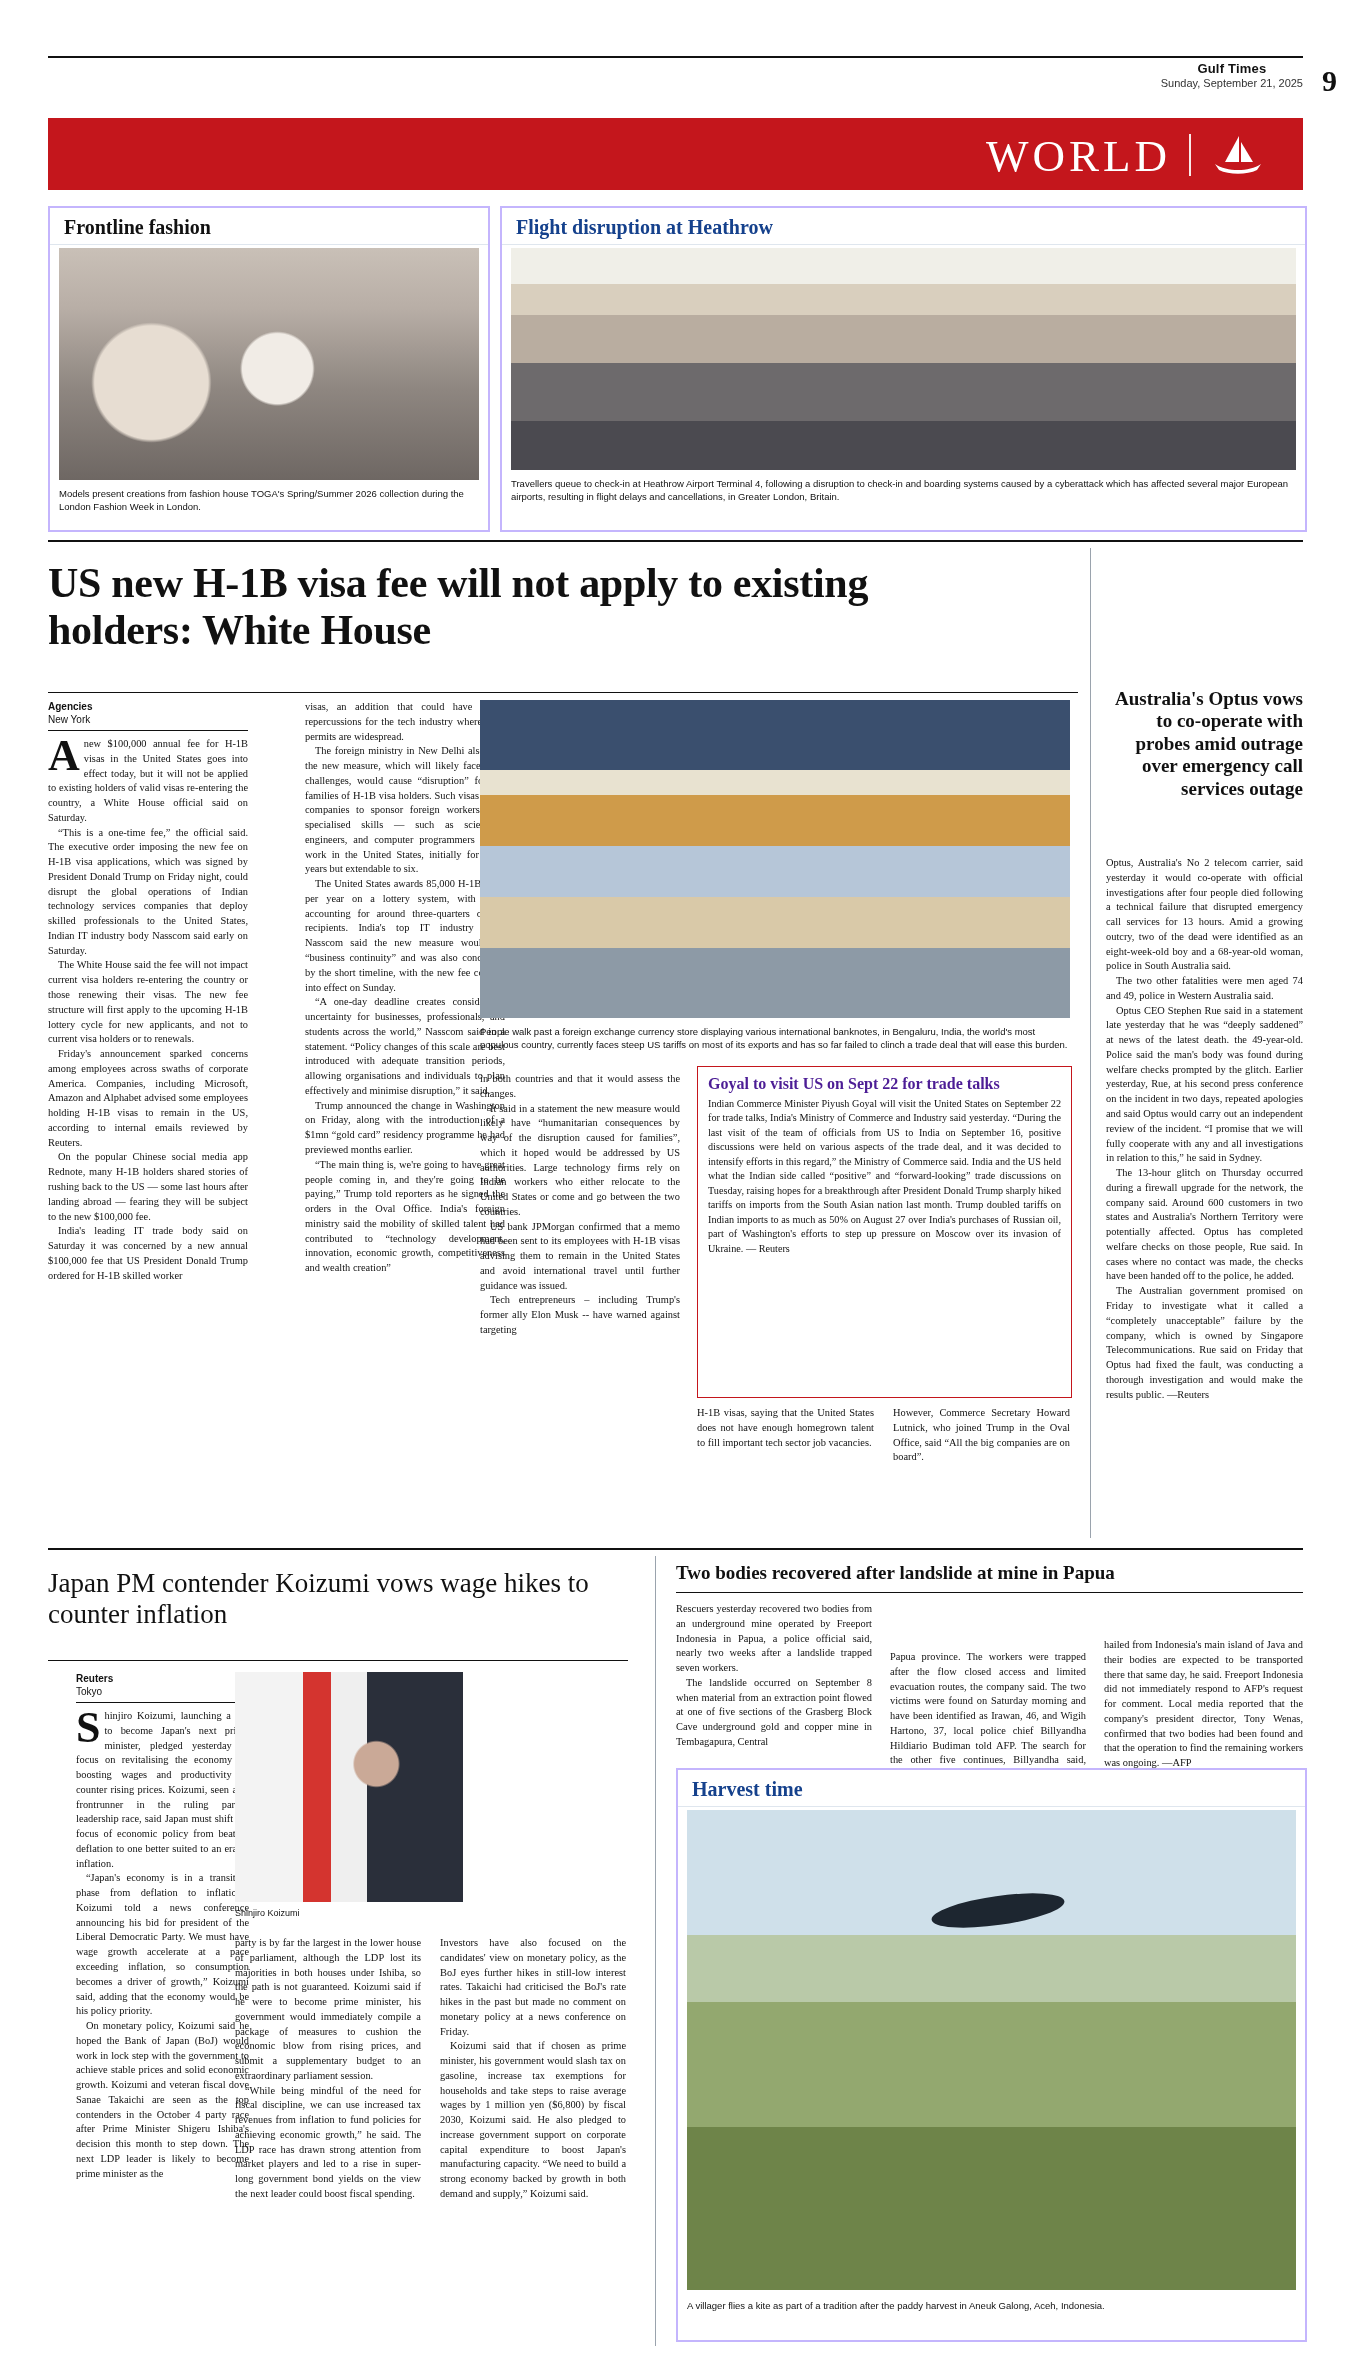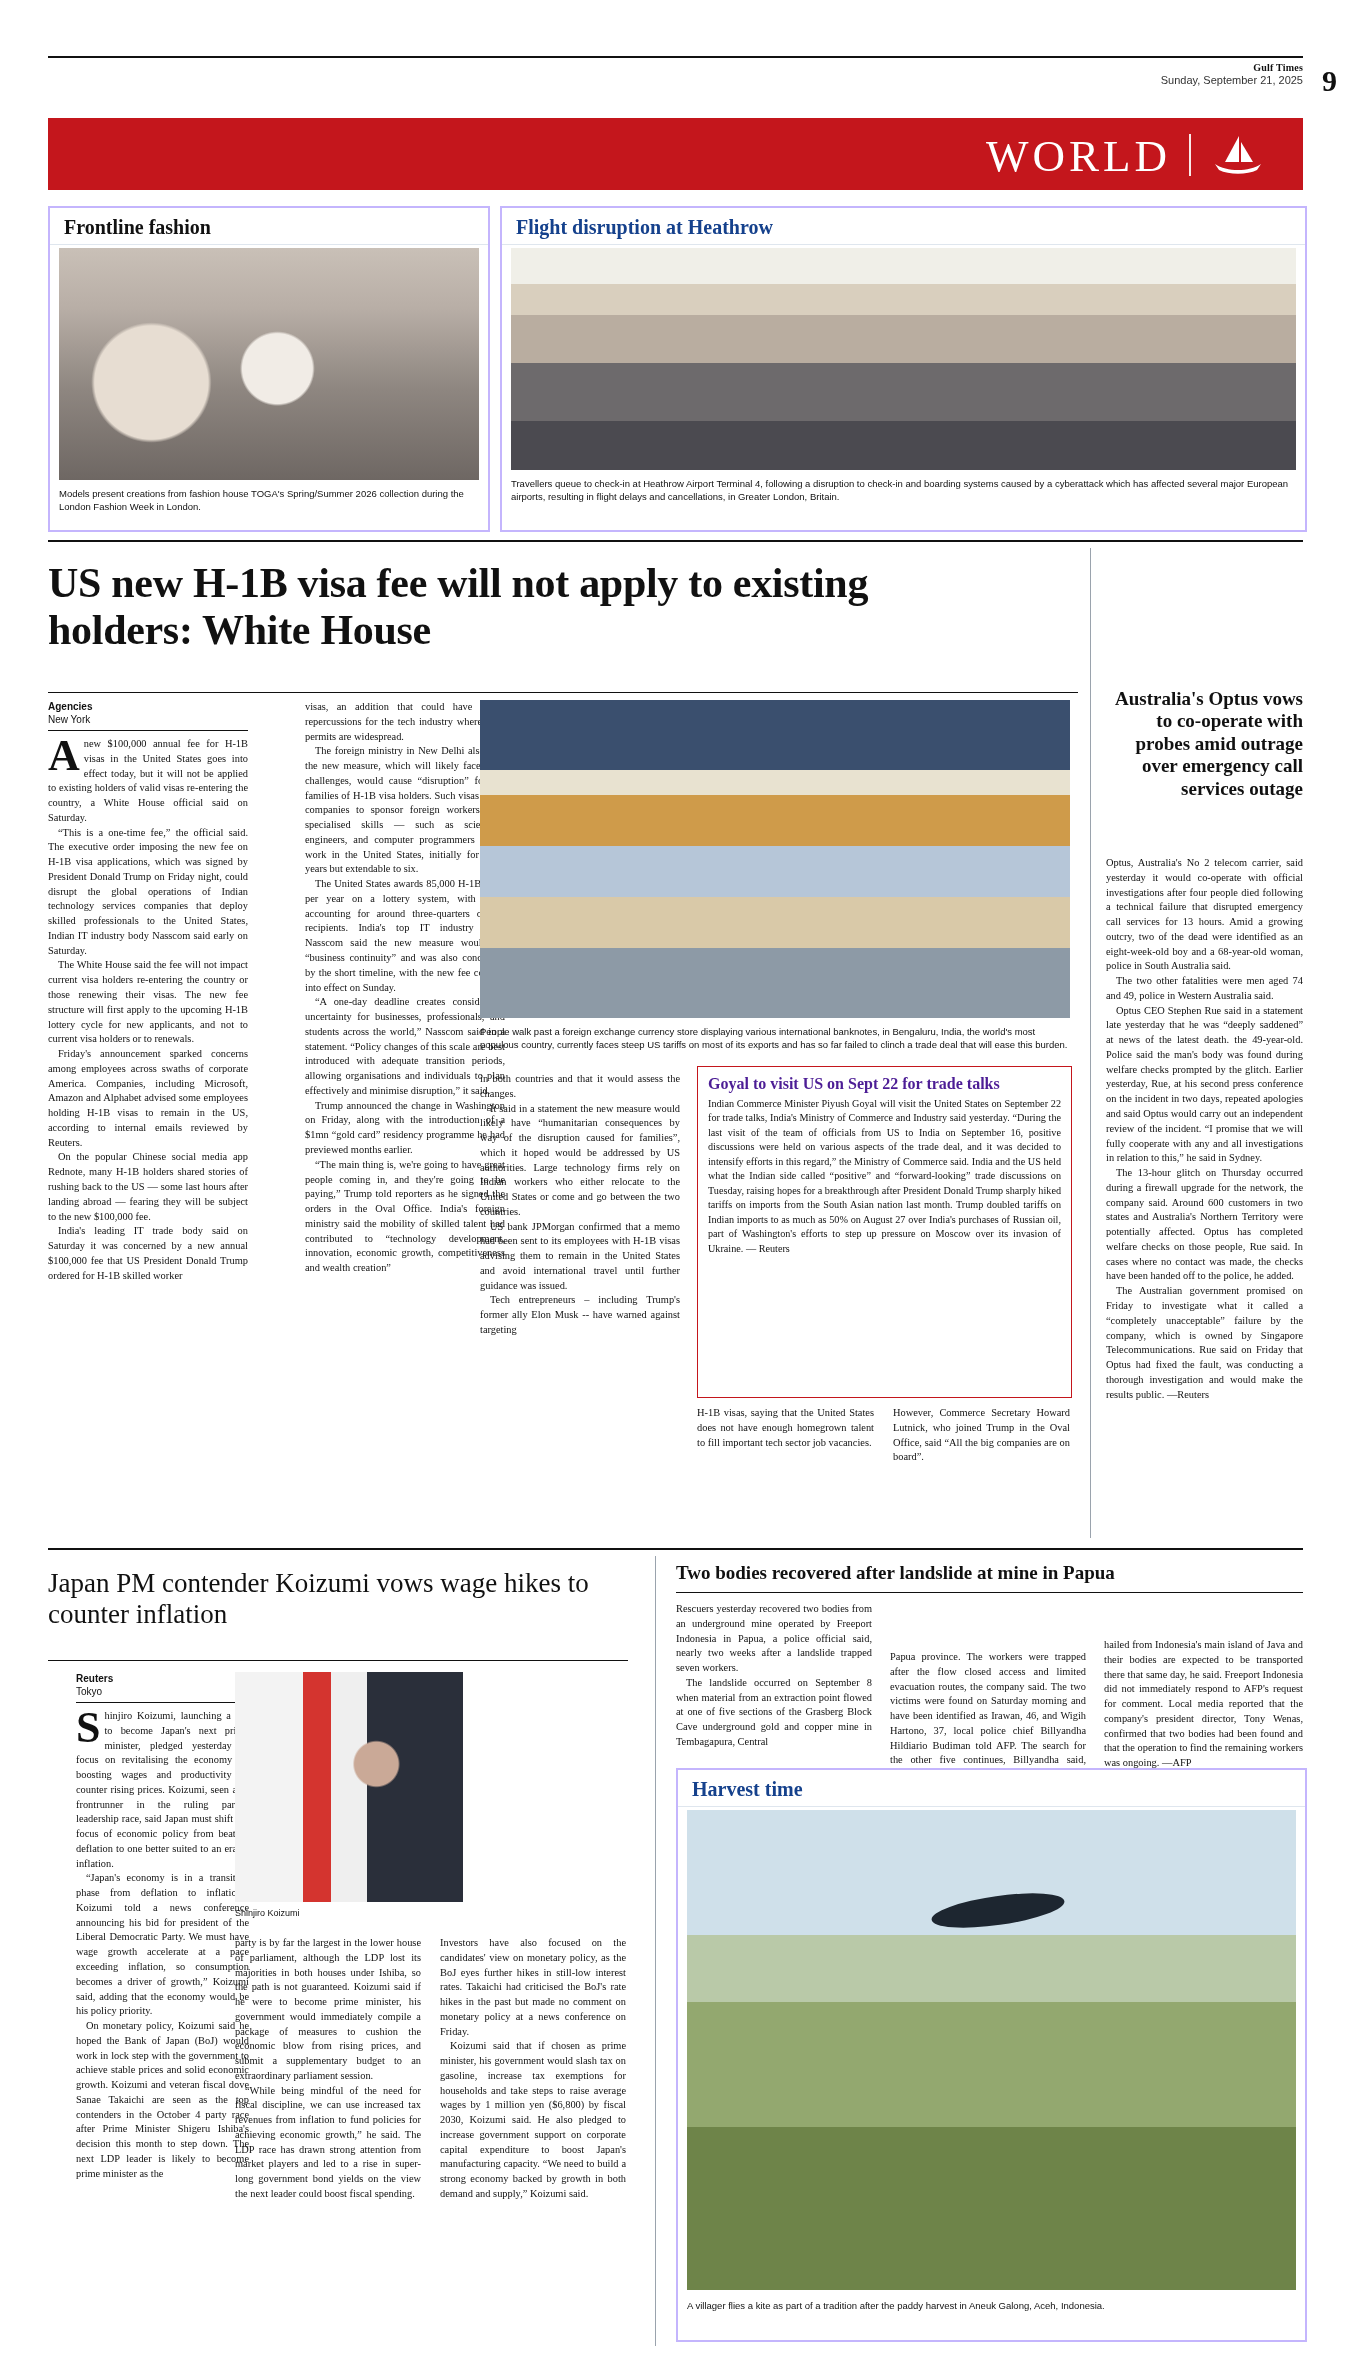--- a/index.html
+++ b/index.html
@@ -3,21 +3,21 @@
 <meta charset="utf-8">
 <style>
   html,body{margin:0;padding:0;background:#ffffff;}
   body{width:1351px;height:2365px;font-family:"Liberation Serif",serif;color:#111;position:relative;overflow:hidden;}
   .page{position:relative;width:1351px;height:2365px;background:#fff;}
 
   
   .masthead{position:absolute;left:48px;top:56px;width:1255px;height:48px;}
   .mast-rule{position:absolute;left:0;top:0;width:1255px;height:2px;background:#111;}
   .mast-right{position:absolute;right:0;top:6px;text-align:right;line-height:1.15;}
-  .mast-paper{font-family:Liberation Serif, serif;font-weight:bold;font-size:10px;letter-spacing:.2px;}
+  .mast-paper{font-family:Liberation Sans, sans-serif;font-weight:bold;font-size:13px;letter-spacing:.2px;text-align:center;}
   .mast-date{font-family:"Liberation Sans",sans-serif;font-size:11px;color:#333;}
   .mast-pageno{position:absolute;right:-34px;top:2px;font-family:"Liberation Serif",serif;font-weight:bold;font-size:30px;}
 
   
   .sectionbar{position:absolute;left:48px;top:118px;width:1255px;height:72px;background:#c4161c;}
   .sectionbar .word{position:absolute;right:132px;top:12px;color:#fff;font-family:"Liberation Serif",serif;font-size:45px;letter-spacing:4px;font-weight:400;}
   .sectionbar .divider{position:absolute;right:112px;top:16px;width:2px;height:42px;background:#fff;opacity:.9;}
   .sectionbar .logo{position:absolute;right:34px;top:14px;width:64px;height:44px;}
 
   

